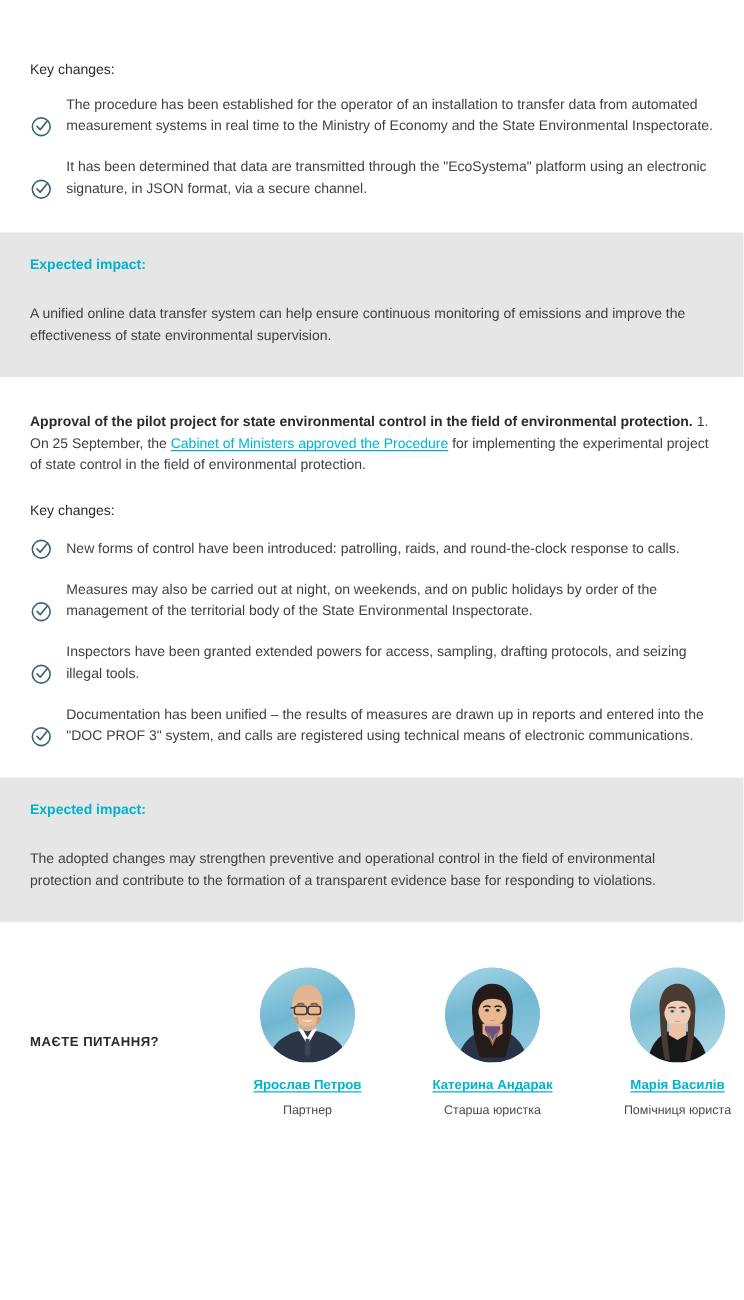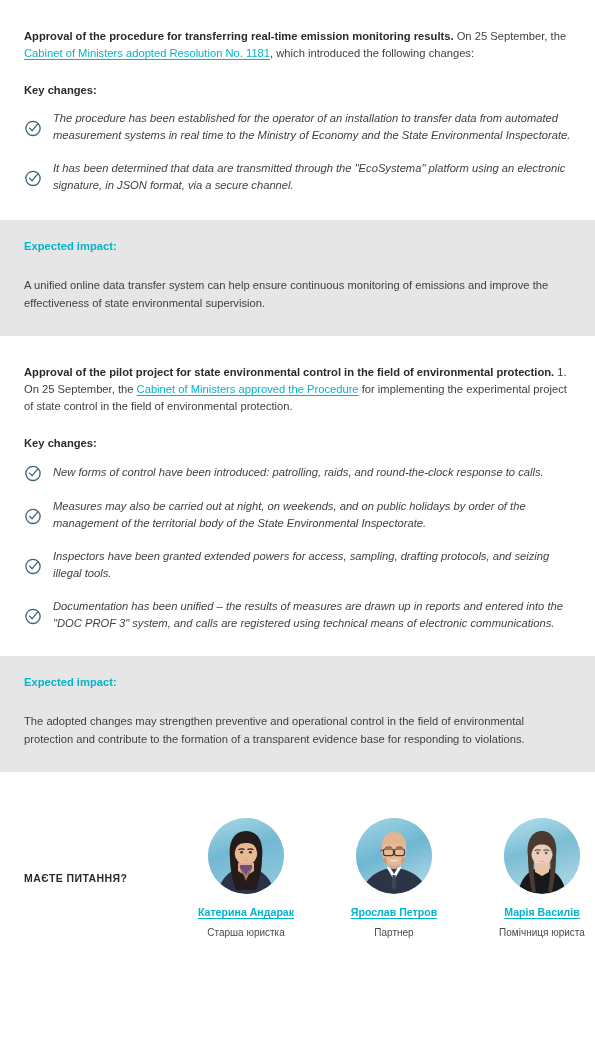--- a/index.html
+++ b/index.html
@@ -40,36 +40,35 @@
   }
   .link {
     color: #00b4cc;
     text-decoration: underline;
     text-underline-offset: 2px;
     cursor: pointer;
   }
 
   .key-changes {
     font-size: 11.2px;
-    font-weight: bold;
+    font-weight: normal;
     color: #2b2b2b;
     margin: 22px 0 0 0;
   }
 
   
   ul.checklist {
     list-style: none;
     margin: 14px 0 0 0;
     padding: 0;
   }
   ul.checklist li {
     display: flex;
-    align-items: center;
+    align-items: flex-end;
     margin-bottom: 16px;
-    font-style: italic;
   }
   ul.checklist li:last-child { margin-bottom: 0; }
   .check-icon {
     flex: 0 0 auto;
     width: 18px;
     height: 18px;
     margin-right: 11px;
     margin-top: 1px;
   }
   .check-icon svg { display: block; }
@@ -93,21 +92,21 @@
   .impact-body {
     margin: 24px 0 0 0;
     font-size: 11.2px;
     line-height: 18px;
     color: #3f3f3f;
   }
 
   
   .contacts {
     background: #ffffff;
-    padding: 46px 24px 20px 24px;
+    padding: 36px 24px 20px 24px;
     display: flex;
     align-items: center;
   }
   .contacts-label {
     font-size: 10.5px;
     font-weight: bold;
     letter-spacing: 0.4px;
     color: #2b2b2b;
     width: 148px;
     flex: 0 0 148px;
@@ -147,23 +146,20 @@
     font-size: 10px;
     color: #4a4a4a;
   }
 </style>
 </head>
 <body>
 
 <div class="page">
 
   <div class="section first">
-    <p class="lede">
-      <b class="strong">Approval of the procedure for transferring real-time emission monitoring results.</b><span> On 25 September, the </span><a class="link">Cabinet of Ministers adopted Resolution No. 1181</a><span>, which introduced the following changes:</span>
-    </p>
 
     <p class="key-changes">Key changes:</p>
 
     <ul class="checklist">
       <li>
         <span class="check-icon">
           <svg viewBox="0 0 18 18" width="18" height="18" aria-hidden="true">
             <circle cx="9" cy="9.4" r="7.1" fill="none" stroke="#3d6473" stroke-width="1.3"></circle>
             <path d="M5.6 9.1 L8.2 11.7 L14.0 4.6" fill="none" stroke="#3d6473" stroke-width="1.3" stroke-linecap="round" stroke-linejoin="round"></path>
           </svg>
@@ -240,20 +236,57 @@
 
   <div class="impact">
     <p class="impact-title">Expected impact:</p>
     <p class="impact-body">The adopted changes may strengthen preventive and operational control in the field of environmental protection and contribute to the formation of a transparent evidence base for responding to violations.</p>
   </div>
 
   <div class="contacts">
     <div class="contacts-label">МАЄТЕ ПИТАННЯ?</div>
 
     <div class="people">
+
+      <div class="person">
+        <div class="avatar">
+          <svg viewBox="0 0 76 76" aria-hidden="true">
+            <defs>
+              <linearGradient id="bg1" x1="0" y1="0" x2="0.4" y2="1">
+                <stop offset="0%" stop-color="#a7d7e6"></stop>
+                <stop offset="55%" stop-color="#6fb6d1"></stop>
+                <stop offset="100%" stop-color="#a3d2e3"></stop>
+              </linearGradient>
+              <clipPath id="c1">
+                  <circle cx="38" cy="38" r="38"></circle>
+                </clipPath>
+            </defs>
+            <g clip-path="url(#c1)">
+              <rect width="76" height="76" fill="url(#bg1)"></rect>
+              <path d="M6 76 C9 60 20 54 30 51 L46 51 C57 54 68 60 71 76 Z" fill="#2b3545"></path>
+              <path d="M31 50 L38 62 L45 50 L45 43 L31 43 Z" fill="#ffffff"></path>
+              <path d="M38 56 L34 49 L38 47 L42 49 Z" fill="#2f3b4e"></path>
+              <path d="M36.5 57 L39.5 57 L40.5 69 L38 72 L35.5 69 Z" fill="#3b4659"></path>
+              <path d="M30 42 C30 47 33.5 51 38 51 C42.5 51 46 47 46 42 Z" fill="#e0ae92"></path>
+              <ellipse cx="38" cy="33" rx="12.4" ry="14" fill="#eab994"></ellipse>
+              <path d="M25.6 31 C25.6 19 31 14 38 14 C45 14 50.4 19 50.4 31 C50.4 27 47 25.5 38 25.5 C29 25.5 25.6 27 25.6 31 Z" fill="#e2b48f"></path>
+              <path d="M27.5 40 C27 44 29.5 45.5 31 44.8 L30 39 Z" fill="#c9997c"></path>
+              <path d="M48.5 40 C49 44 46.5 45.5 45 44.8 L46 39 Z" fill="#c9997c"></path>
+              <path d="M27 41 Q30 48 38 48 Q46 48 49 41 Q47.5 47 44 49.5 L32 49.5 Q28.5 47 27 41 Z" fill="#b6b0ac" opacity="0.65"></path>
+              <rect x="27.5" y="31" width="10" height="6.6" rx="2" fill="none" stroke="#3b3b3b" stroke-width="1.2"></rect>
+              <rect x="38.5" y="31" width="10" height="6.6" rx="2" fill="none" stroke="#3b3b3b" stroke-width="1.2"></rect>
+              <path d="M37.5 33 L38.5 33 M24.5 32.5 L27.5 32" stroke="#3b3b3b" stroke-width="1.2" fill="none"></path>
+              <path d="M30 29.5 Q32.5 28.3 35 29.4 M41 29.4 Q43.5 28.3 46 29.5" stroke="#6e5748" stroke-width="1.3" fill="none" stroke-linecap="round"></path>
+              <path d="M33 41.5 Q38 45.2 43 41.5 Q38 43.4 33 41.5 Z" fill="#ffffff"></path>
+            </g>
+          </svg>
+        </div>
+        <a class="person-name">Ярослав Петров</a>
+        <div class="person-role">Партнер</div>
+      </div>
 
       <div class="person">
         <div class="avatar">
           <svg viewBox="0 0 76 76" aria-hidden="true">
             <defs>
               <linearGradient id="bg2" x1="0" y1="0" x2="0.3" y2="1">
                 <stop offset="0%" stop-color="#a9d8e7"></stop>
                 <stop offset="50%" stop-color="#73b8d2"></stop>
                 <stop offset="100%" stop-color="#8cc6dc"></stop>
               </linearGradient>
@@ -282,57 +315,20 @@
           </svg>
         </div>
         <a class="person-name">Катерина Андарак</a>
         <div class="person-role">Старша юристка</div>
       </div>
 
       <div class="person">
         <div class="avatar">
           <svg viewBox="0 0 76 76" aria-hidden="true">
             <defs>
-              <linearGradient id="bg1" x1="0" y1="0" x2="0.4" y2="1">
-                <stop offset="0%" stop-color="#a7d7e6"></stop>
-                <stop offset="55%" stop-color="#6fb6d1"></stop>
-                <stop offset="100%" stop-color="#a3d2e3"></stop>
-              </linearGradient>
-              <clipPath id="c1">
-                  <circle cx="38" cy="38" r="38"></circle>
-                </clipPath>
-            </defs>
-            <g clip-path="url(#c1)">
-              <rect width="76" height="76" fill="url(#bg1)"></rect>
-              <path d="M6 76 C9 60 20 54 30 51 L46 51 C57 54 68 60 71 76 Z" fill="#2b3545"></path>
-              <path d="M31 50 L38 62 L45 50 L45 43 L31 43 Z" fill="#ffffff"></path>
-              <path d="M38 56 L34 49 L38 47 L42 49 Z" fill="#2f3b4e"></path>
-              <path d="M36.5 57 L39.5 57 L40.5 69 L38 72 L35.5 69 Z" fill="#3b4659"></path>
-              <path d="M30 42 C30 47 33.5 51 38 51 C42.5 51 46 47 46 42 Z" fill="#e0ae92"></path>
-              <ellipse cx="38" cy="33" rx="12.4" ry="14" fill="#eab994"></ellipse>
-              <path d="M25.6 31 C25.6 19 31 14 38 14 C45 14 50.4 19 50.4 31 C50.4 27 47 25.5 38 25.5 C29 25.5 25.6 27 25.6 31 Z" fill="#e2b48f"></path>
-              <path d="M27.5 40 C27 44 29.5 45.5 31 44.8 L30 39 Z" fill="#c9997c"></path>
-              <path d="M48.5 40 C49 44 46.5 45.5 45 44.8 L46 39 Z" fill="#c9997c"></path>
-              <path d="M27 41 Q30 48 38 48 Q46 48 49 41 Q47.5 47 44 49.5 L32 49.5 Q28.5 47 27 41 Z" fill="#b6b0ac" opacity="0.65"></path>
-              <rect x="27.5" y="31" width="10" height="6.6" rx="2" fill="none" stroke="#3b3b3b" stroke-width="1.2"></rect>
-              <rect x="38.5" y="31" width="10" height="6.6" rx="2" fill="none" stroke="#3b3b3b" stroke-width="1.2"></rect>
-              <path d="M37.5 33 L38.5 33 M24.5 32.5 L27.5 32" stroke="#3b3b3b" stroke-width="1.2" fill="none"></path>
-              <path d="M30 29.5 Q32.5 28.3 35 29.4 M41 29.4 Q43.5 28.3 46 29.5" stroke="#6e5748" stroke-width="1.3" fill="none" stroke-linecap="round"></path>
-              <path d="M33 41.5 Q38 45.2 43 41.5 Q38 43.4 33 41.5 Z" fill="#ffffff"></path>
-            </g>
-          </svg>
-        </div>
-        <a class="person-name">Ярослав Петров</a>
-        <div class="person-role">Партнер</div>
-      </div>
-
-      <div class="person">
-        <div class="avatar">
-          <svg viewBox="0 0 76 76" aria-hidden="true">
-            <defs>
               <linearGradient id="bg3" x1="0" y1="0" x2="0.3" y2="1">
                 <stop offset="0%" stop-color="#b7dfec"></stop>
                 <stop offset="50%" stop-color="#7cbdd4"></stop>
                 <stop offset="100%" stop-color="#a7d4e4"></stop>
               </linearGradient>
               <clipPath id="c3">
                   <circle cx="38" cy="38" r="38"></circle>
                 </clipPath>
             </defs>
             <g clip-path="url(#c3)">

